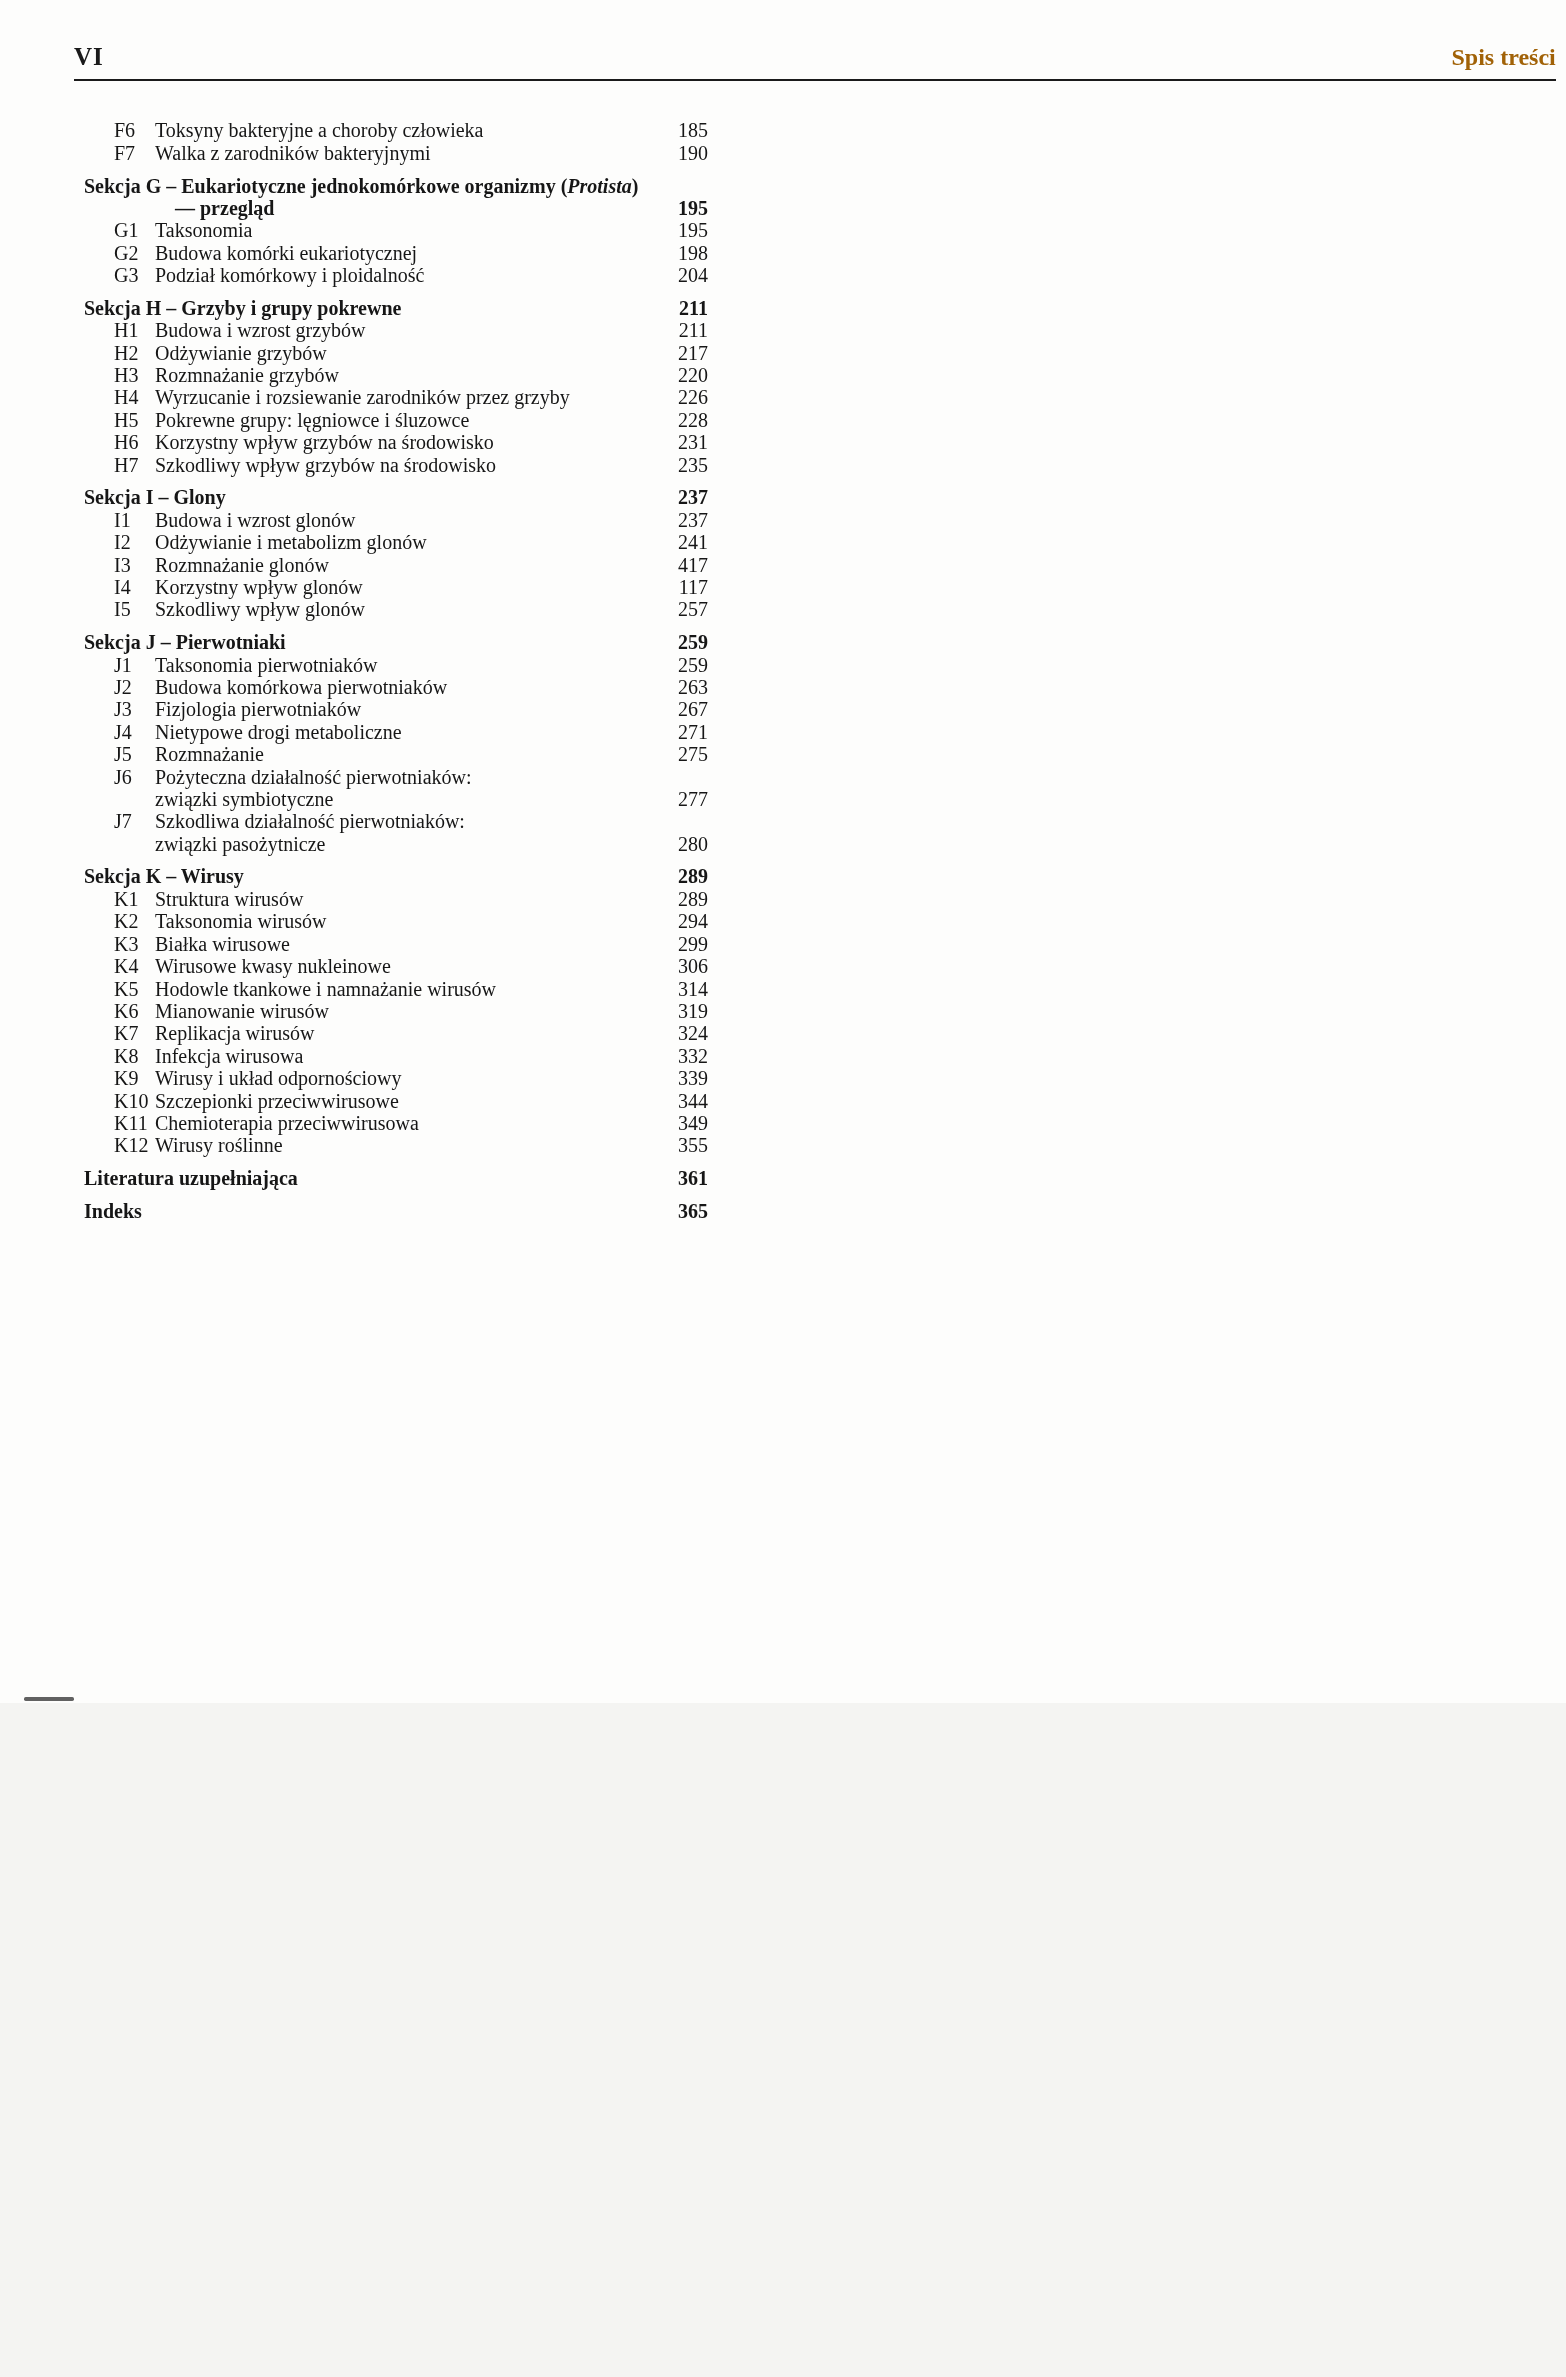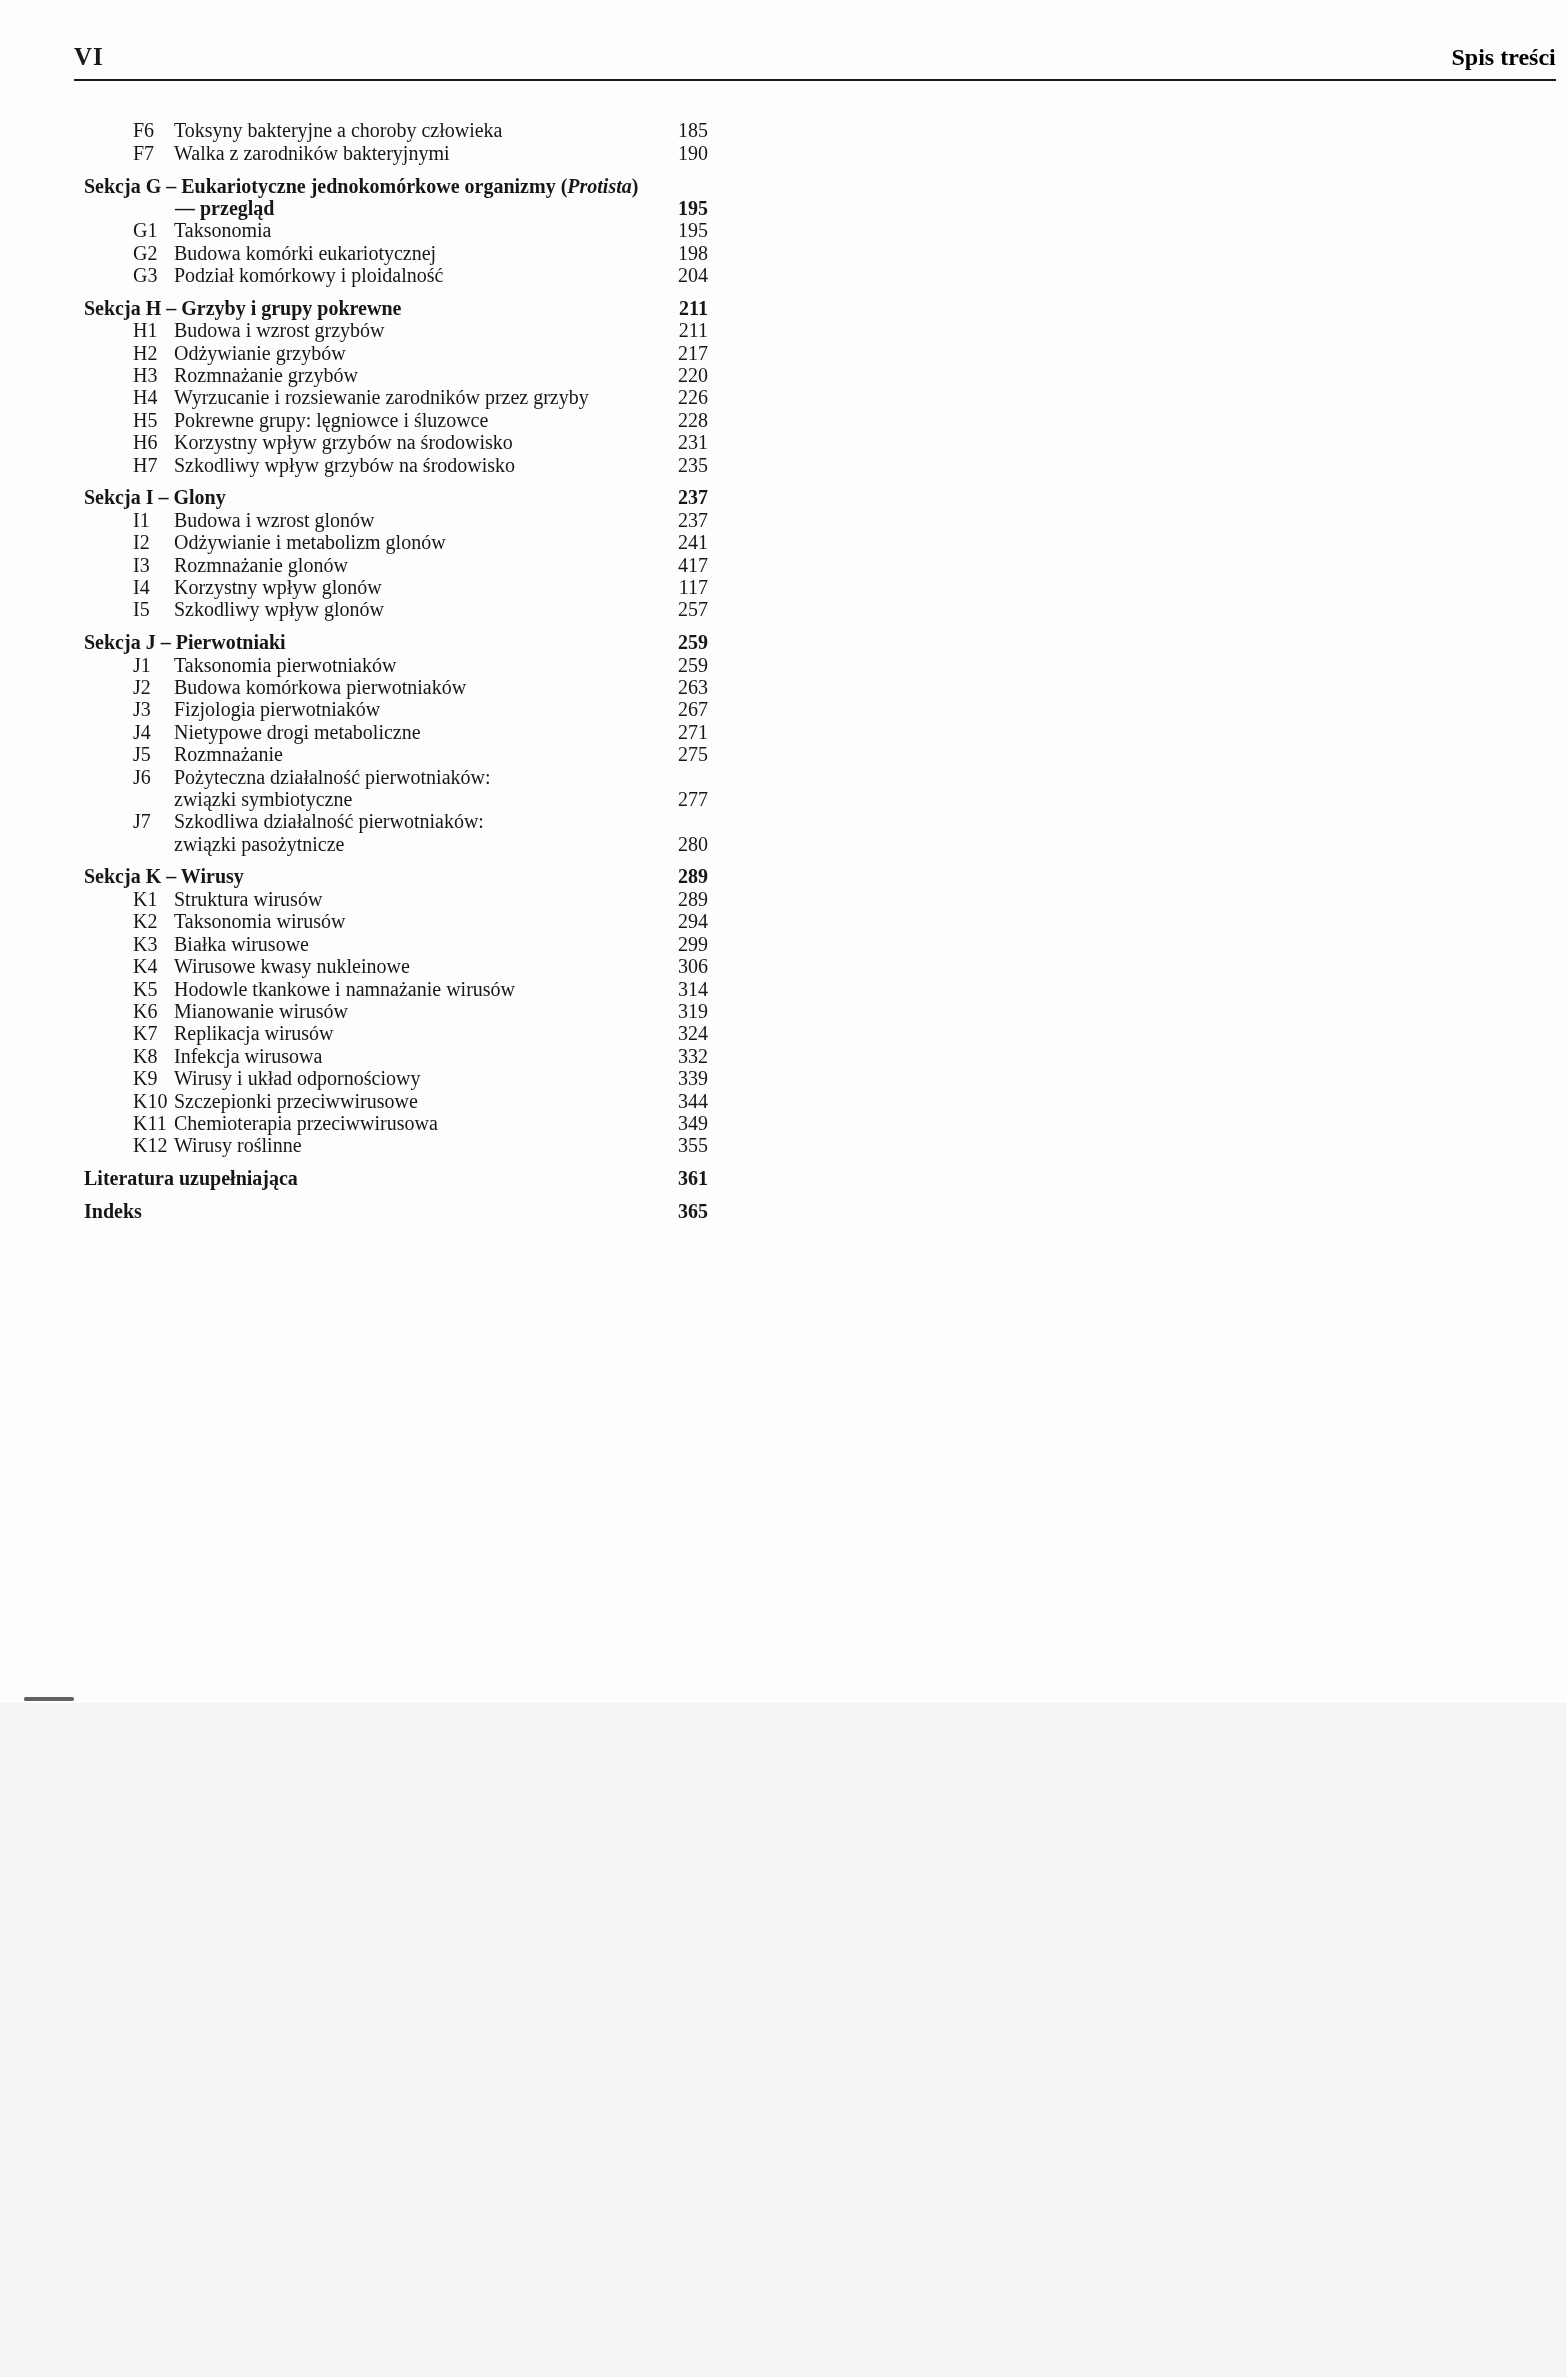--- a/index.html
+++ b/index.html
@@ -11,26 +11,26 @@
   .page {
     position: relative;
     width: 1566px; height: 1703px;
     background: #fdfdfc;
     color: #161616;
     overflow: hidden;
   }
   .inner { padding: 43px 10.3px 0 74px; }
   .page-header { display: flex; justify-content: space-between; align-items: baseline; }
   .folio { font-size: 25px; font-weight: bold; letter-spacing: 0.9px; color: #1a1a1a; }
-  .running-title { font-size: 24px; font-weight: bold; color: #000000; }
+  .running-title { font-size: 24px; font-weight: bold; color: #a16207; }
   .rule { height: 2.6px; background: #1b1b1b; margin-top: 7.8px; }
   .toc { width: 634px; margin-top: 38px; font-size: 20px; line-height: 22.4px; }
   .row { display: flex; align-items: baseline; }
   .row.gap { margin-top: 10.3px; margin-left: 10px; }
-  .code { flex: none; width: 41px; margin-left: 59px; }
+  .code { flex: none; width: 41px; margin-left: 40px; }
   .label { flex: 1 1 auto; padding-right: 8.6px; }
   .pagenum { flex: none; min-width: 45px; text-align: right; }
   .section, .section-cont, .toplevel { font-weight: bold; }
   .section-cont { padding-left: 101px; align-items: flex-end; }
   .label em { font-style: italic; }
   .scan-mark {
     position: absolute; left: 24px; bottom: 1.7px;
     width: 50px; height: 4.3px; background: #3a3a3a;
     border-radius: 1.7px; opacity: .8;
   }

